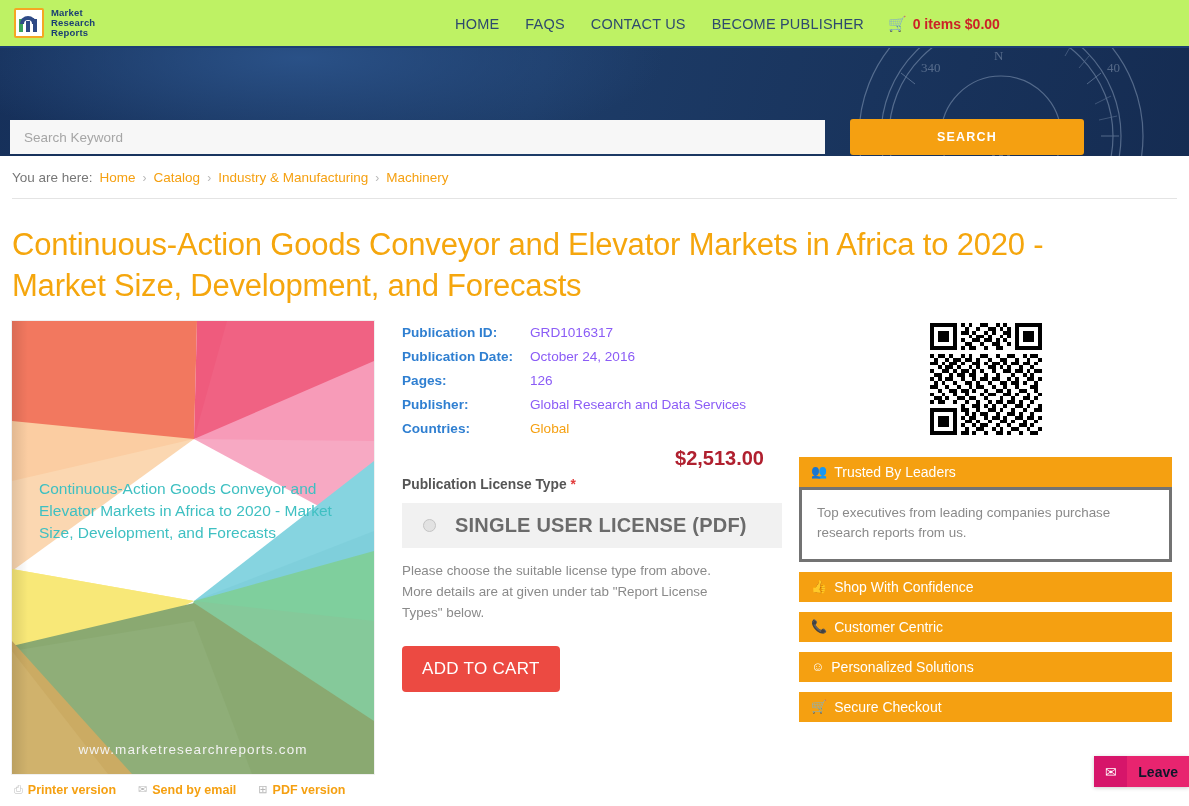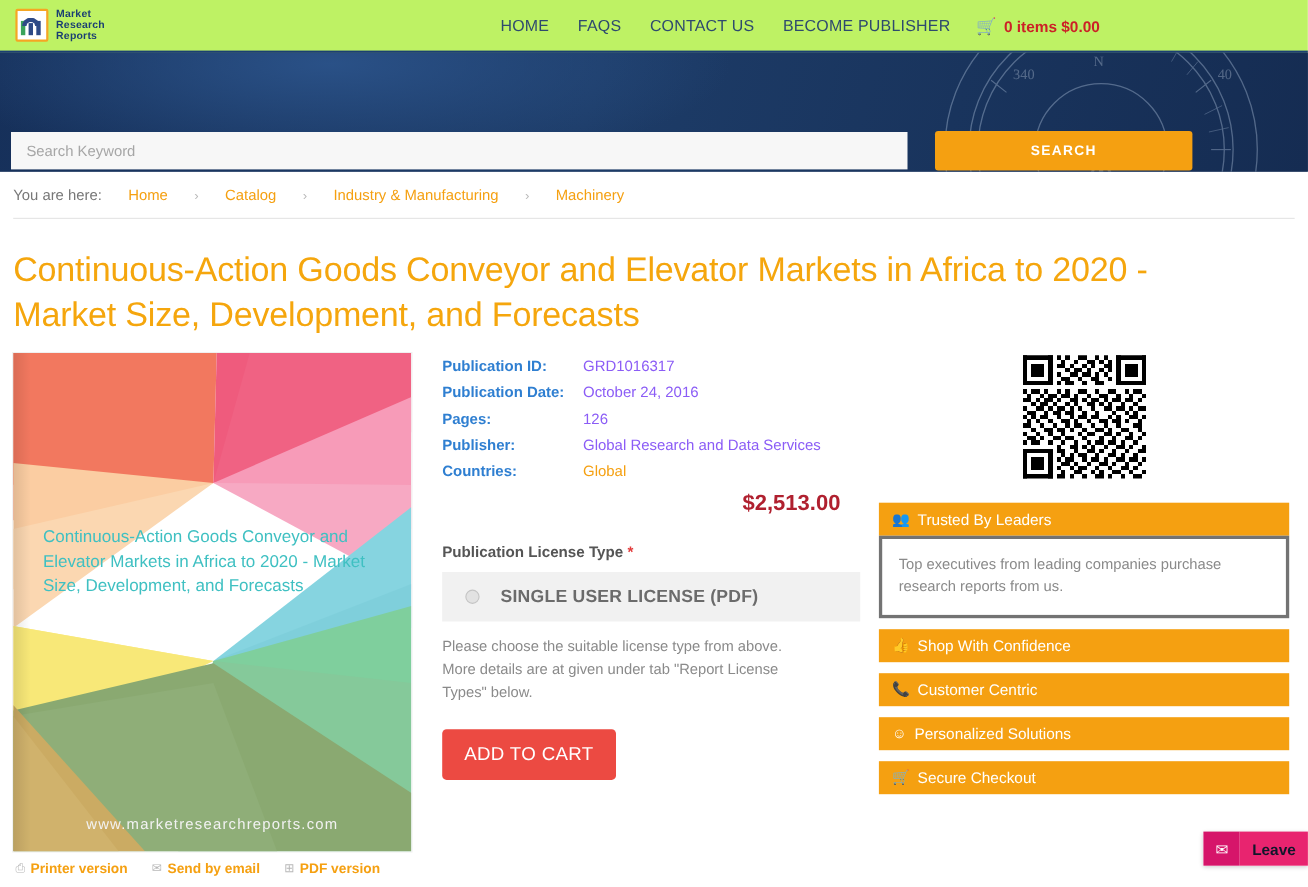--- a/index.html
+++ b/index.html
@@ -94,21 +94,21 @@
     color: #fff; font-size: 12.5px; font-weight: bold; letter-spacing: 1.2px;
     font-family: "Liberation Sans", sans-serif;
     cursor: pointer;
   }
 
   
   .crumbzone { padding: 14px 0 0 0; }
   .crumbs {
     margin: 0 12px;
     font-size: 13.5px; color: #777;
-    display: flex; align-items: center; gap: 24px;
+    display: flex; align-items: center; gap: 7px;
     padding-bottom: 13px;
     border-bottom: 1px solid #e4e4e4;
   }
   .crumbs a { color: #f5a011; text-decoration: none; }
   .crumbs .sep { color: #b9b9b9; font-size: 12px; }
 
   
   .page-title {
     margin: 26px 12px 0 12px;
     color: #f5a60d;
@@ -162,36 +162,36 @@
   .meta { width: 100%; border-collapse: collapse; }
   .meta td { padding: 2px 0; font-size: 13.6px; vertical-align: top; line-height: 1.48; }
   .meta td.k { color: #2f7fd1; font-weight: bold; width: 128px; }
   .meta td.v { color: #8b5cf6; }
   .meta td.v.hl { color: #f5a011; }
   .price {
     text-align: right; padding-right: 18px; margin-top: 6px;
     color: #b0202f; font-size: 20px; font-weight: bold;
   }
   .lic-label {
-    margin-top: 24px; font-size: 13.8px; font-weight: bold; color: #555;
+    margin-top: 7px; font-size: 13.8px; font-weight: bold; color: #555;
   }
   .lic-label .req { color: #e23b3b; }
   .lic-box {
     margin-top: 11px;
     background: #f1f1f1;
     height: 45px;
     display: flex; align-items: center;
     padding-left: 21px; gap: 19px;
   }
   .radio {
     width: 13px; height: 13px; border-radius: 50%;
     background: #e2e2e2; border: 1px solid #c4c4c4;
     flex: none;
   }
-  .lic-name { font-size: 16px; font-weight: bold; color: #6b6b6b; letter-spacing: .2px; }
+  .lic-name { font-size: 20px; font-weight: bold; color: #6b6b6b; letter-spacing: .2px; }
   .lic-note {
     margin-top: 13px; font-size: 13.4px; color: #8a8a8a; line-height: 1.55; max-width: 340px;
   }
   .addcart {
     margin-top: 22px;
     background: #ec4a42; border: none; border-radius: 4px;
     color: #fff; font-size: 17px;
     padding: 13px 20px;
     font-family: "Liberation Sans", sans-serif;
     cursor: pointer; letter-spacing: .3px;

